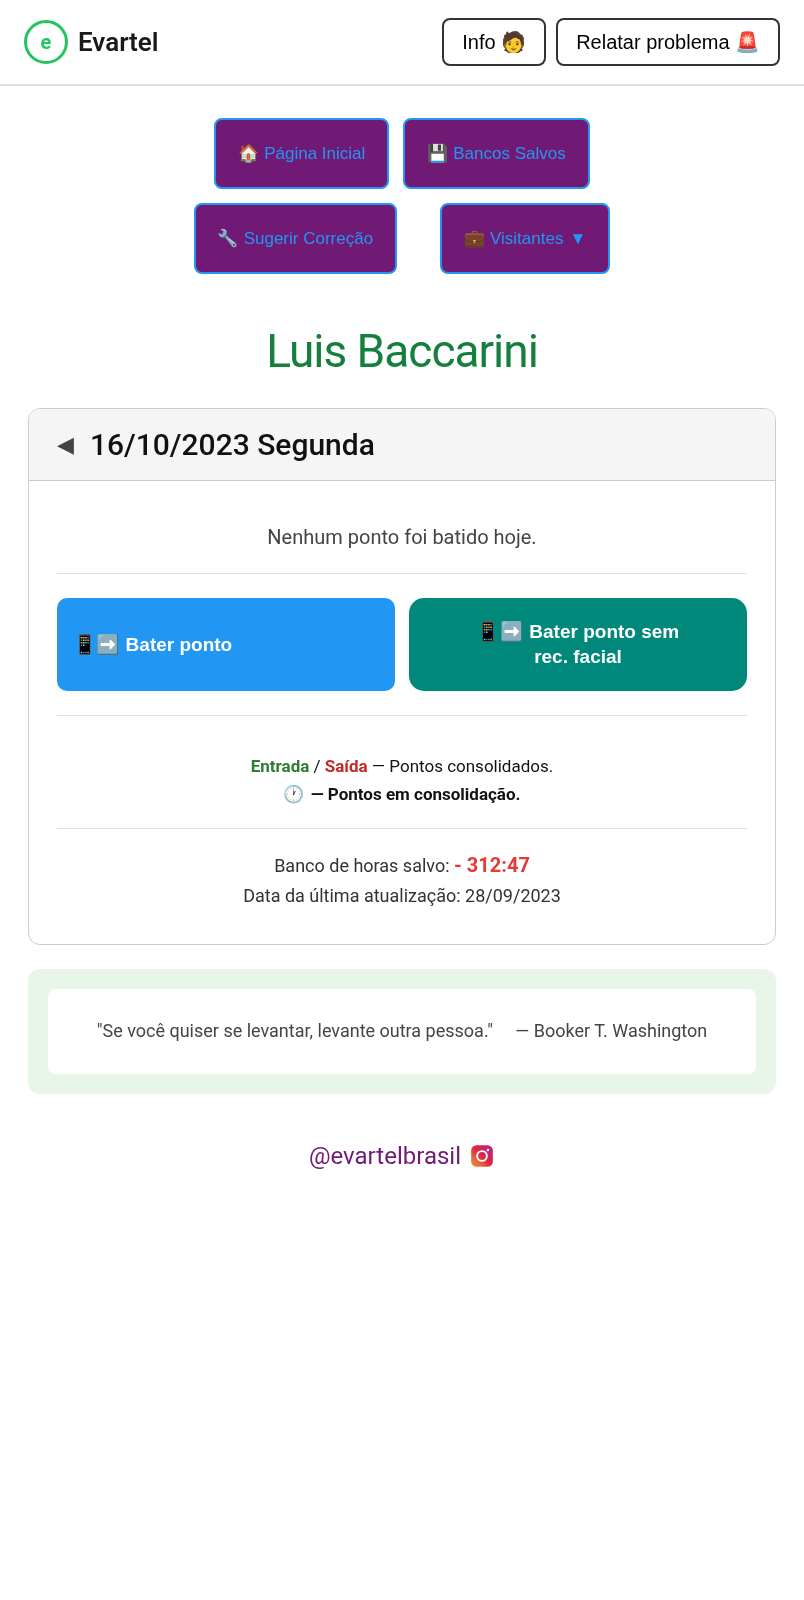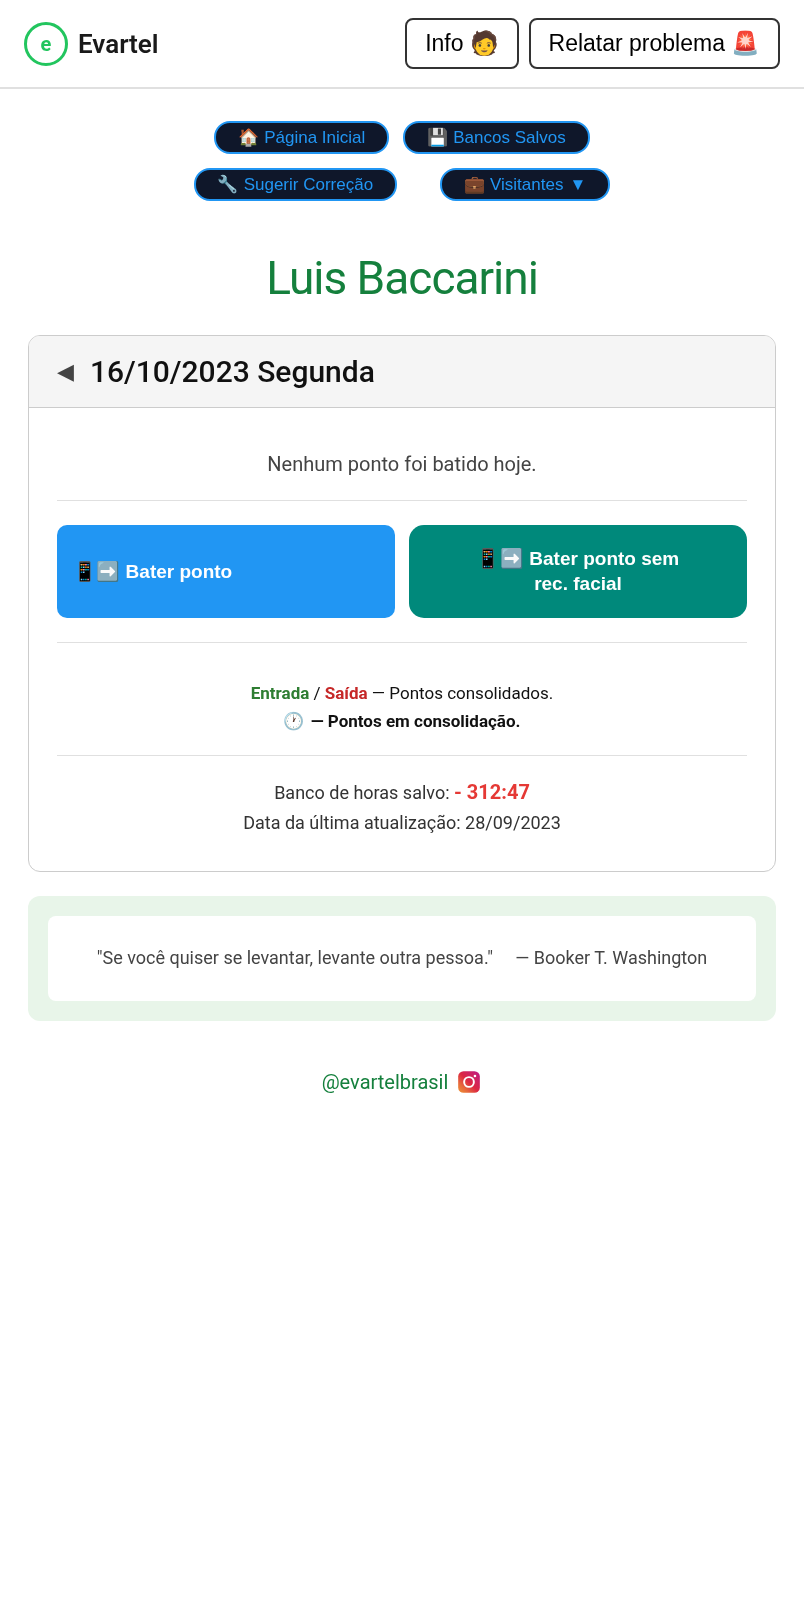--- a/index.html
+++ b/index.html
@@ -50,21 +50,21 @@
     .header-buttons {
       display: flex;
       gap: 10px;
     }
 
     .header-btn {
       border: 2px solid #333;
       background: #fff;
       border-radius: 8px;
       padding: 10px 18px;
-      font-size: 23px;
+      font-size: 20px;
       cursor: pointer;
       font-weight: 500;
       display: flex;
       align-items: center;
       gap: 6px;
     }
 
     
     .nav-section {
       padding: 32px 40px 20px;
@@ -75,23 +75,23 @@
     }
 
     .nav-row {
       display: flex;
       gap: 14px;
       justify-content: center;
     }
 
     .nav-btn {
       border: 2px solid #2196F3;
-      background: #0f172a;
-      border-radius: 16px;
-      padding: 4px 22px;
+      background: #701a75;
+      border-radius: 8px;
+      padding: 23px 22px;
       font-size: 17px;
       color: #2196F3;
       cursor: pointer;
       font-weight: 500;
       display: flex;
       align-items: center;
       gap: 8px;
     }
 
     .nav-btn-dropdown {
@@ -265,22 +265,22 @@
       line-height: 1.6;
     }
 
     
     .footer {
       text-align: center;
       padding: 20px 20px 40px;
     }
 
     .footer-link {
-      color: #15803d;
-      font-size: 20px;
+      color: #701a75;
+      font-size: 24px;
       text-decoration: none;
       display: inline-flex;
       align-items: center;
       gap: 8px;
     }
 
     .instagram-icon {
       width: 26px;
       height: 26px;
       display: inline-block;

